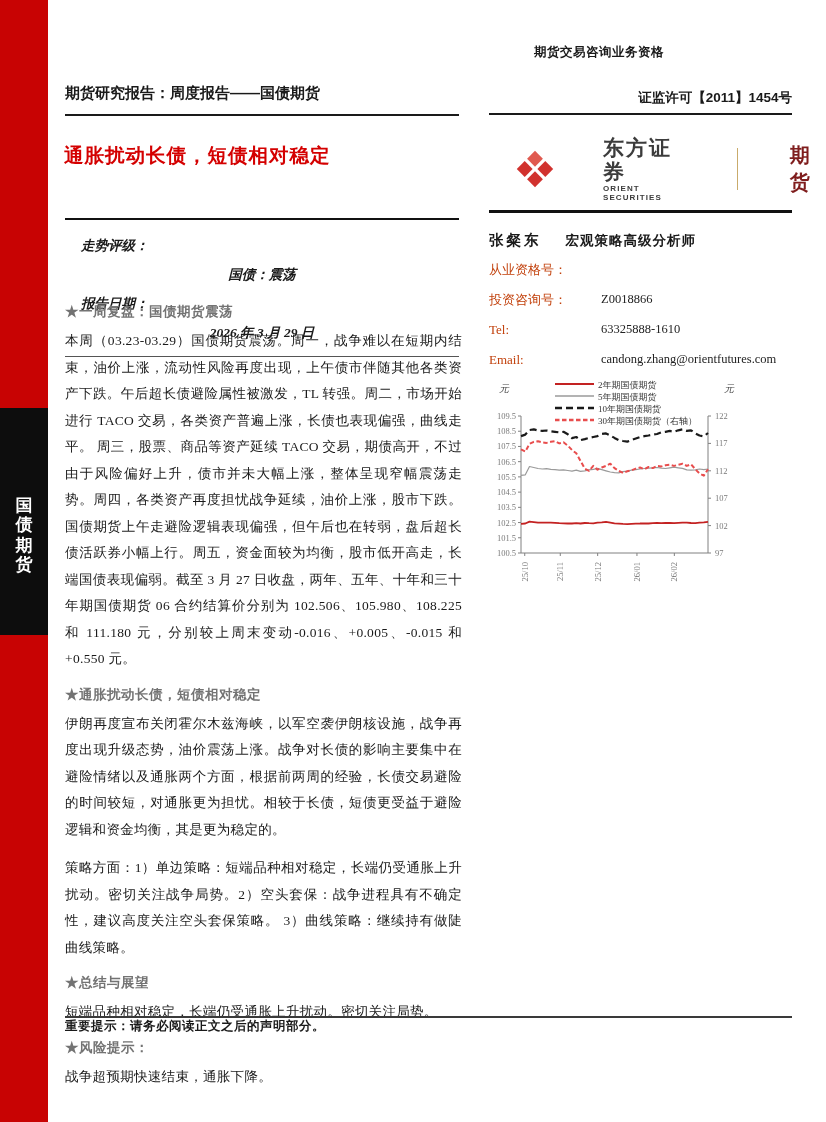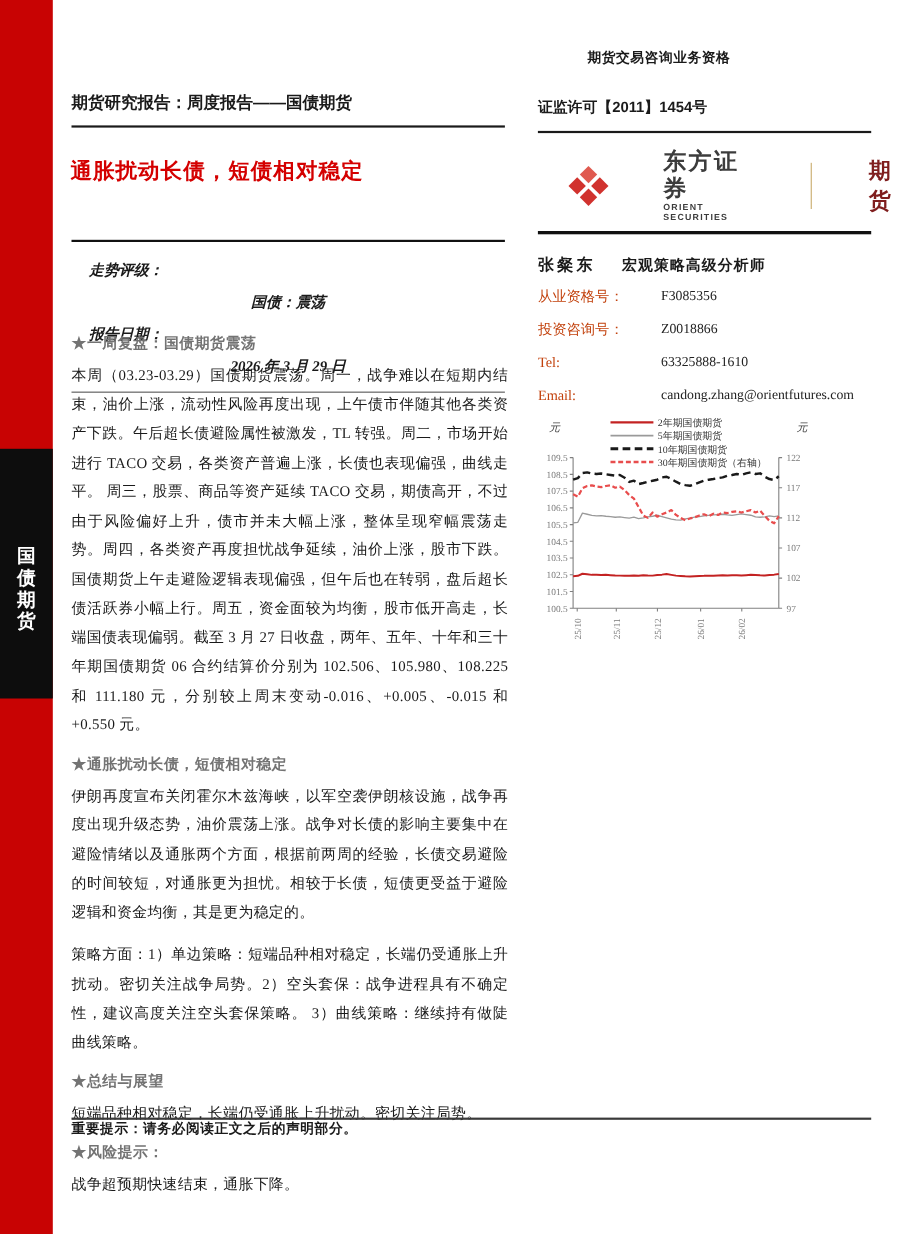--- a/index.html
+++ b/index.html
@@ -12,21 +12,21 @@
               display:flex; align-items:center; justify-content:center; }
   .vtext { writing-mode:vertical-rl; color:#ffffff; font-weight:bold; font-size:17px;
            letter-spacing:19px; font-family:"Liberation Sans", sans-serif; }
 
   
   .qualification { position:absolute; left:534px; top:44px; font-weight:bold; font-size:12.5px;
                    font-family:"Liberation Sans", sans-serif; letter-spacing:0.5px; }
   .report-type { position:absolute; left:65px; top:84px; width:394px; font-weight:bold; font-size:15px;
                  font-family:"Liberation Sans", sans-serif; padding-bottom:11px; border-bottom:2.5px solid #1a1a1a; }
   .license { position:absolute; left:489px; top:89px; width:303px; font-weight:bold; font-size:13.5px;
-             font-family:"Liberation Sans", sans-serif; padding-bottom:12px; border-bottom:2.5px solid #1a1a1a; }
+             font-family:"Liberation Sans", sans-serif; padding-bottom:6px; border-bottom:2.5px solid #1a1a1a;text-align:right; }
   .main-title { position:absolute; left:64px; top:142px; color:#d40000; font-size:19.5px; font-weight:bold;
                 font-family:"Liberation Sans", sans-serif; letter-spacing:1px; }
 
   
   .logo { position:absolute; left:516px; top:136px; display:flex; align-items:center;gap:40px; }
   .logo-texts { margin-left:9px; }
   .logo-cn { font-size:21px; font-weight:bold; color:#3c3c3c; font-family:"Liberation Sans", sans-serif; letter-spacing:2px; line-height:24px; }
   .logo-en { font-size:8px; font-weight:bold; color:#3c3c3c; font-family:"Liberation Sans", sans-serif; letter-spacing:1.1px; }
   .logo-divider { width:1px; height:42px; background:#c9ab6b; margin:0 12px; }
   .logo-suffix { font-size:20px; font-weight:bold; color:#7f1d1d; font-family:"Liberation Sans", sans-serif; letter-spacing:2px; }
@@ -121,21 +121,20 @@
     </section>
   </div>
 
   <div class="right-col">
     <div class="an-name-row">
       <span class="an-name">张粲东</span>
       <span class="an-title">宏观策略高级分析师</span>
     </div>
     <div class="an-row">
       <span class="an-label">从业资格号：</span>
-      <span class="an-value">F3085356</span>
     </div>
     <div class="an-row">
       <span class="an-label">投资咨询号：</span>
       <span class="an-value">Z0018866</span>
     </div>
     <div class="an-row">
       <span class="an-label">Tel:</span>
       <span class="an-value">63325888-1610</span>
     </div>
     <div class="an-row">

